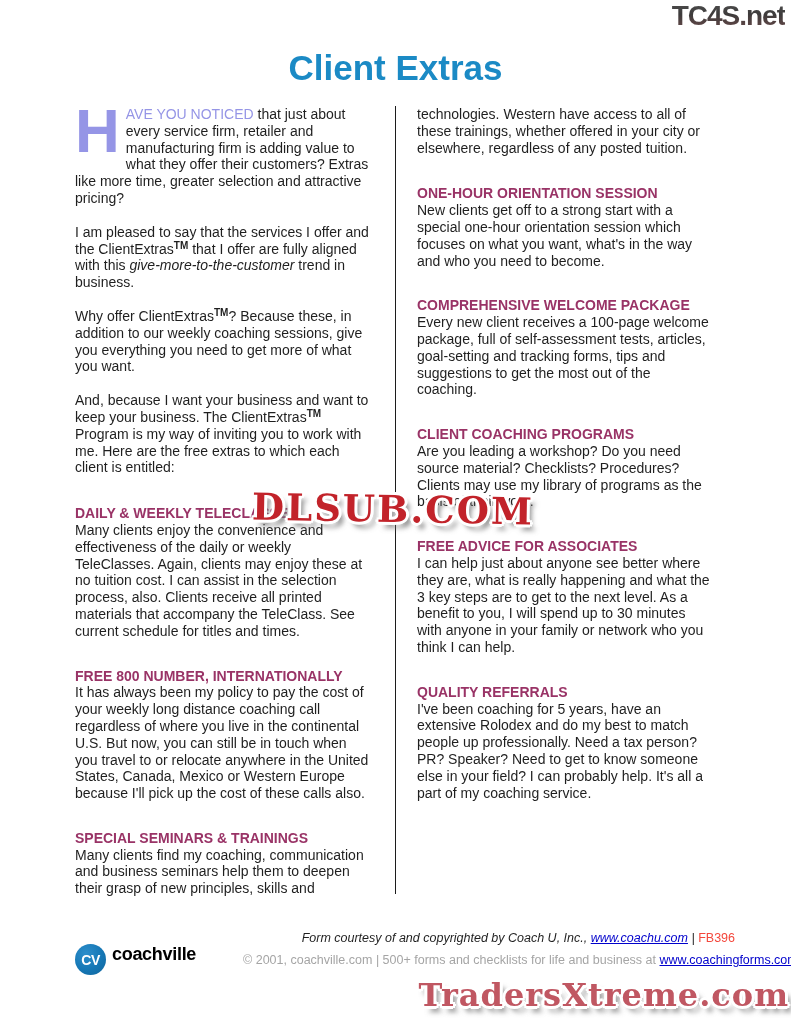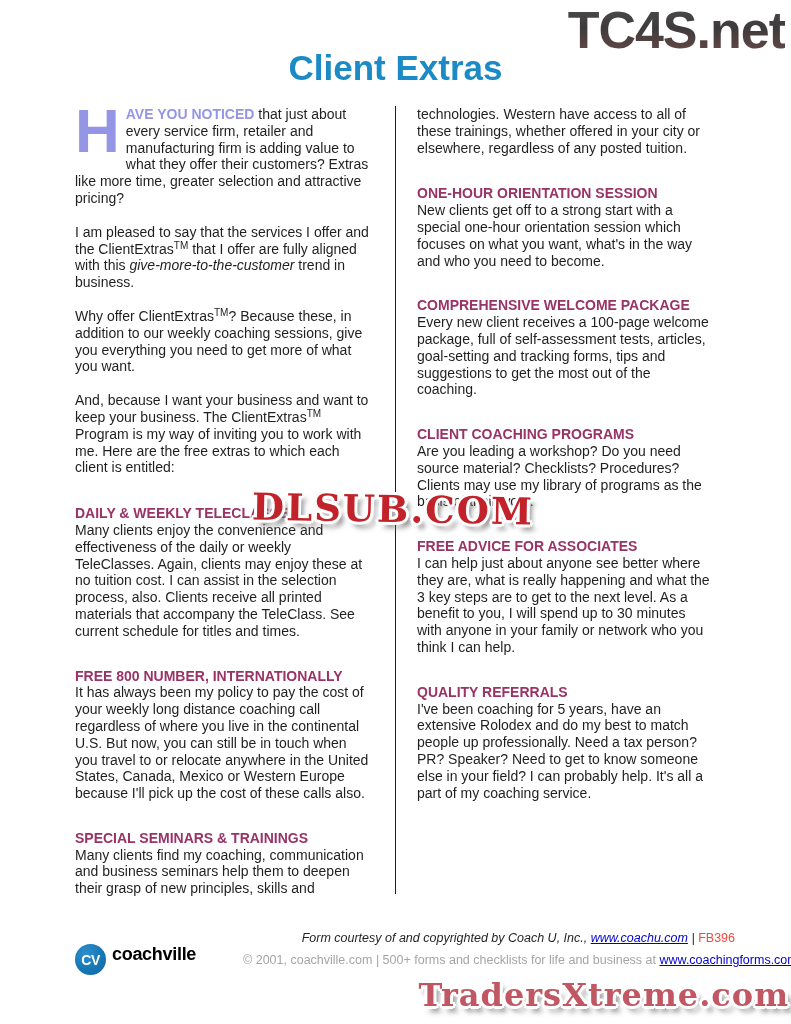--- a/index.html
+++ b/index.html
@@ -3,21 +3,21 @@
 <meta charset="utf-8">
 <style>
   html,body{margin:0;padding:0;}
   body{
     width:791px;height:1024px;position:relative;background:#ffffff;
     font-family:"Liberation Sans", sans-serif;color:#1f1f1f;overflow:hidden;
   }
   
   .tc4s{
     position:absolute;top:0px;right:6px;
-    font-size:52px;font-weight:bold;letter-spacing:-1px;
+    font-size:28px;font-weight:bold;letter-spacing:-1px;
     color:#474040;
   }
   @supports (-webkit-background-clip: text){
     .tc4s{
       background:linear-gradient(180deg,#525252 0%,#3d3b3b 45%,#6e4b4b 100%);
       -webkit-background-clip:text;background-clip:text;
       -webkit-text-fill-color:transparent;
     }
   }
   
@@ -28,26 +28,26 @@
   
   .col{position:absolute;top:106px;font-size:14px;line-height:16.8px;}
   .col-left{left:75px;width:294px;}
   .col-right{left:417px;width:297px;}
   .divider{position:absolute;left:395px;top:106px;width:1px;height:788px;background:#1c1c1c;}
   .para{margin:0 0 17px 0;}
   .section{margin:28px 0 0 0;}
   .para + .section{margin-top:29px;}
   .sec-h{font-weight:bold;color:#993366;}
   .sec-b{margin:0;}
-  sup.tm{font-size:10px;line-height:0;vertical-align:5px;font-weight:normal;}
+  sup.tm{font-size:10px;line-height:0;vertical-align:5px;font-weight:bold;}
   .dropcap{
     float:left;font-size:62px;line-height:46px;height:50px;
     font-weight:bold;color:#9595e6;margin:2px 6px 0 0;
   }
-  .lead{font-weight:bold;color:#9595e6;}
+  .lead{font-weight:normal;color:#9595e6;}
   
   .wm{
     font-family:"DejaVu Serif", serif;font-weight:bold;position:absolute;
     text-shadow:
       -2px -2px 0 #fff, 2px -2px 0 #fff, -2px 2px 0 #fff, 2px 2px 0 #fff,
       -3px 0 0 #fff, 3px 0 0 #fff, 0 -3px 0 #fff, 0 3px 0 #fff,
       5px 6px 5px rgba(110,110,110,0.75);
     white-space:nowrap;
   }
   .wm-dlsub{top:487px;left:252px;font-size:37px;letter-spacing:2px;color:#c2232a;transform:rotate(1deg);}

